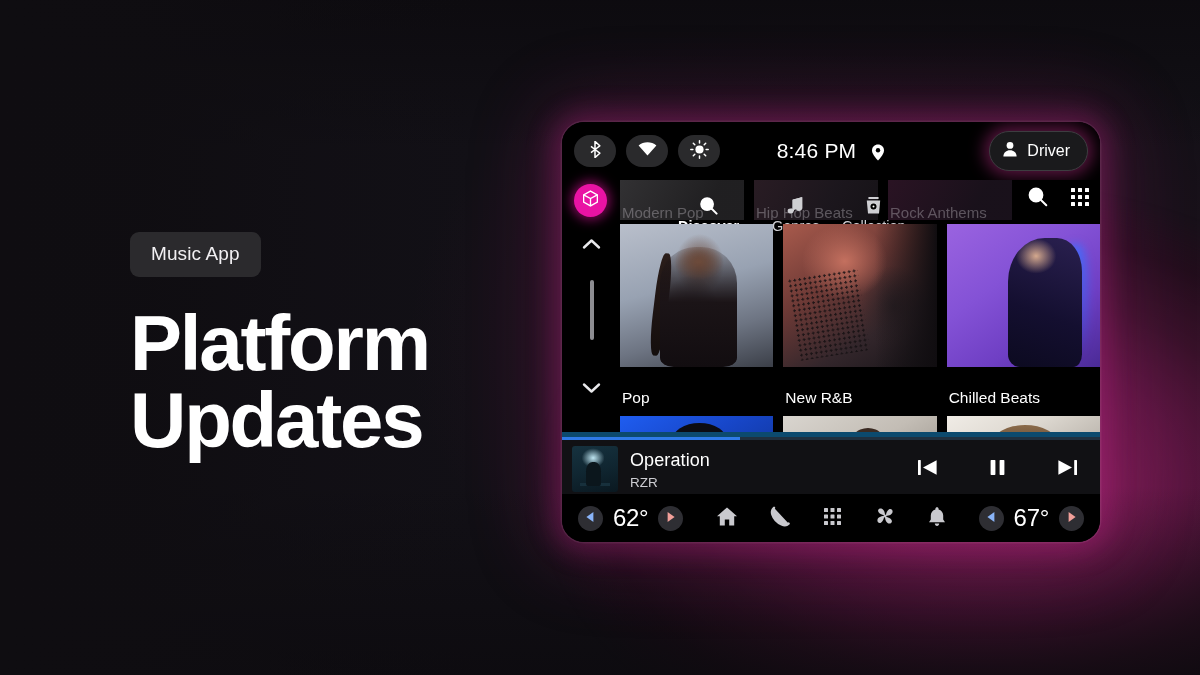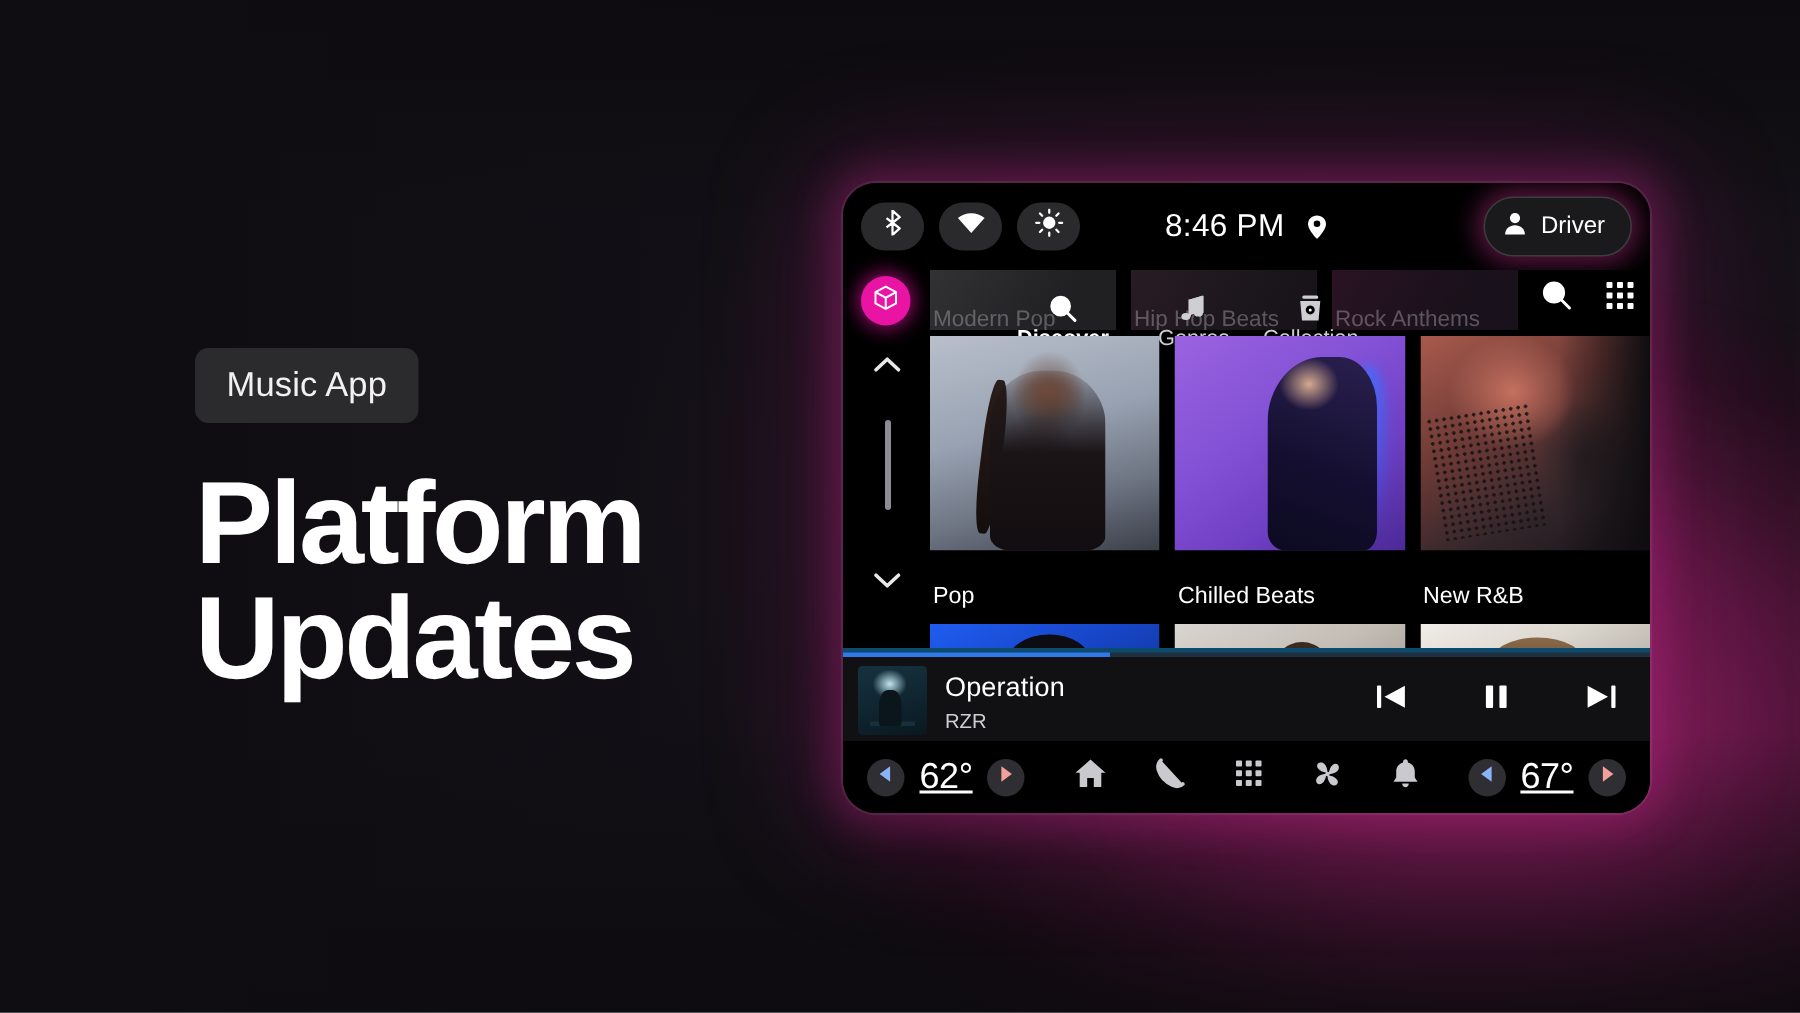--- a/index.html
+++ b/index.html
@@ -53,21 +53,21 @@
   
   .left-copy {
     position: absolute;
     left: 130px; top: 232px;
     width: 420px;
   }
   .pill-badge {
     display: inline-block;
     background: #2b2a2d;
     color: #f2f0f3;
-    font-size: 23px;
+    font-size: 19px;
     letter-spacing: 0.1px;
     padding: 11px 21px 12px;
     border-radius: 9px;
   }
   .headline {
     margin-top: 28px;
     color: #ffffff;
     font-size: 78px;
     line-height: 0.99;
     font-weight: bold;
@@ -331,21 +331,21 @@
     width: 42%; height: 100%;
     background: linear-gradient(180deg,#8a6a4a,#5c432c);
     border-radius: 50% 50% 0 0 / 60% 60% 0 0;
   }
 
   
   .nowplaying {
     position: relative;
     height: 62px;
     background: #111114;
-    border-top: 4px solid #0c4a6e;
+    border-top: 6px solid #0c4a6e;
   }
   .progress-track {
     position: absolute; left: 0; top: -1px;
     width: 100%; height: 3px;
     background: #20303f;
   }
   .progress-fill {
     position: absolute; left: 0; top: 0;
     height: 3px;
     background: #2f7ae8;
@@ -396,21 +396,21 @@
   }
   .temp-group.left  { margin-left: 16px; }
   .temp-group.right { margin-right: 16px; }
   .arrow-btn {
     width: 25px; height: 25px;
     border-radius: 50%;
     background: #2e2e33;
     display: flex; align-items: center; justify-content: center;
   }
   .temp-val {
-    color: #fff; font-size: 24px; letter-spacing: -0.3px; text-decoration: underline;
+    color: #fff; font-size: 24px; letter-spacing: -0.3px;
   }
   .dock-mid {
     flex: 1;
     display: flex; align-items: center; justify-content: space-evenly;
   }
   .dock-mid svg { fill: #c9c9ce; }
   .dock-icon { display: flex; align-items: center; justify-content: center; }
 </style>
 </head>
 <body>
@@ -605,35 +605,35 @@
           <div class="tile">
             <div class="art art-pop">
               <div class="fill"></div>
               <div class="braid"></div>
               <div class="fig"></div>
             </div>
             <div class="tile-label">Pop</div>
           </div>
 
           <div class="tile">
+            <div class="art art-rnb">
+              <div class="fill"></div>
+              <div class="mesh"></div>
+              <div class="shadow"></div>
+            </div>
+            <div class="tile-label">New R&amp;B</div>
+          </div>
+
+          <div class="tile">
             <div class="art art-chill">
               <div class="fill"></div>
               <div class="rim"></div>
               <div class="fig"></div>
             </div>
             <div class="tile-label">Chilled Beats</div>
-          </div>
-
-          <div class="tile">
-            <div class="art art-rnb">
-              <div class="fill"></div>
-              <div class="mesh"></div>
-              <div class="shadow"></div>
-            </div>
-            <div class="tile-label">New R&amp;B</div>
           </div>
 
           <div class="tile">
             <div class="art art2 art-r2a">
               <div class="fill"></div>
               <div class="hat"></div>
             </div>
           </div>
 
           <div class="tile">

